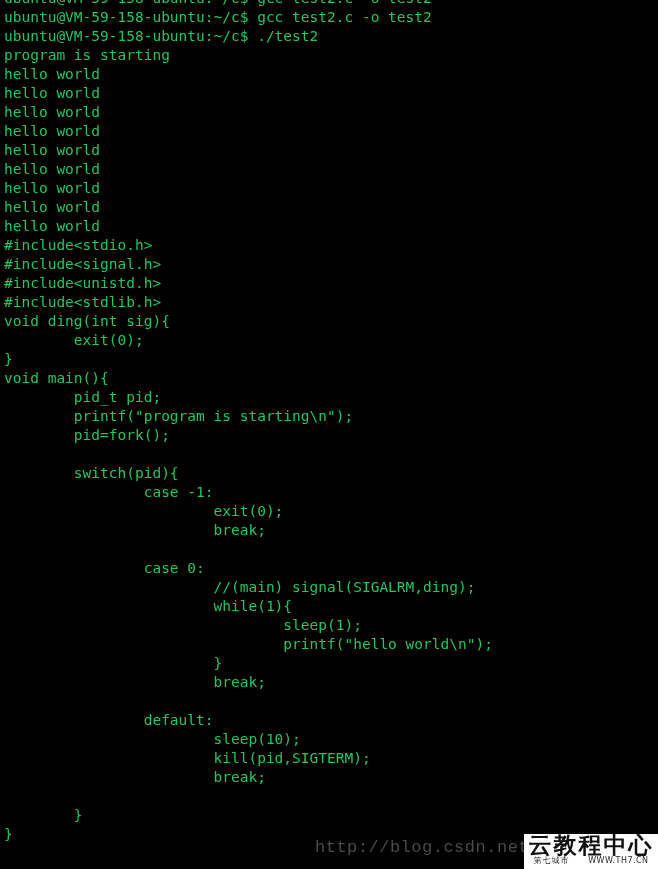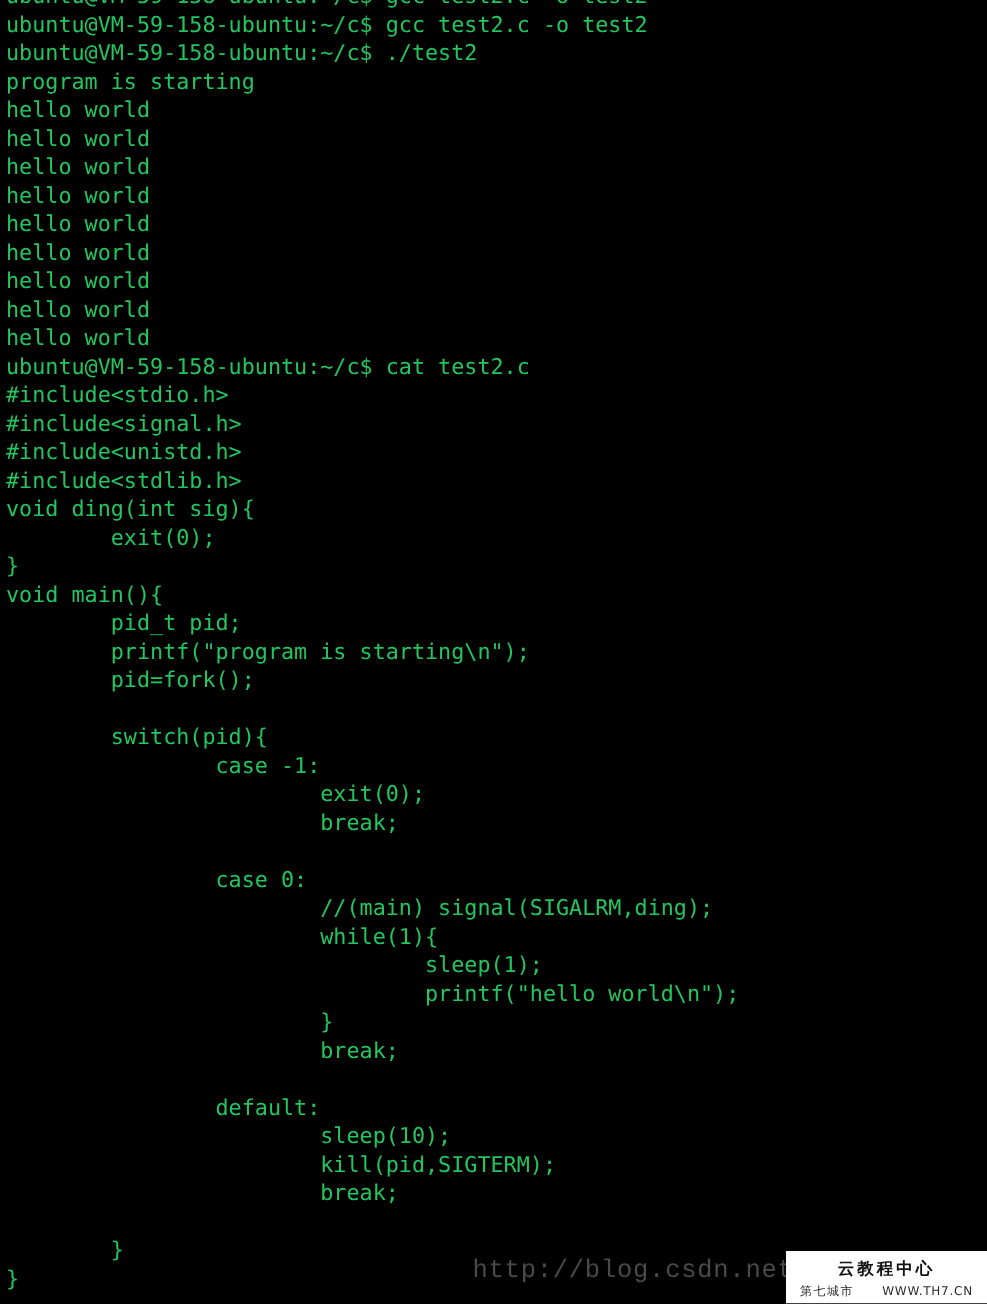--- a/index.html
+++ b/index.html
@@ -63,21 +63,21 @@
     background: #ffffff;
     overflow: hidden;
   }
   #logo-main {
     position: absolute;
     left: 0;
     top: 1px;
     width: 134px;
     text-align: center;
     font-family: "DejaVu Sans", "Liberation Sans", sans-serif;
-    font-size: 11px;
+    font-size: 23px;
     line-height: 21px;
     font-weight: 700;
     color: #111111;
     letter-spacing: 2px;
     white-space: pre;
   }
   #logo-sub {
     position: absolute;
     left: 0;
     top: 22px;
@@ -106,21 +106,20 @@
       <div class="line">program is starting</div>
       <div class="line">hello world</div>
       <div class="line">hello world</div>
       <div class="line">hello world</div>
       <div class="line">hello world</div>
       <div class="line">hello world</div>
       <div class="line">hello world</div>
       <div class="line">hello world</div>
       <div class="line">hello world</div>
       <div class="line">hello world</div>
-      <div class="line">ubuntu@VM-59-158-ubuntu:~/c$ cat test2.c</div>
       <div class="line">#include&lt;stdio.h&gt;</div>
       <div class="line">#include&lt;signal.h&gt;</div>
       <div class="line">#include&lt;unistd.h&gt;</div>
       <div class="line">#include&lt;stdlib.h&gt;</div>
       <div class="line">void ding(int sig){</div>
       <div class="line">        exit(0);</div>
       <div class="line">}</div>
       <div class="line">void main(){</div>
       <div class="line">        pid_t pid;</div>
       <div class="line">        printf("program is starting\n");</div>

